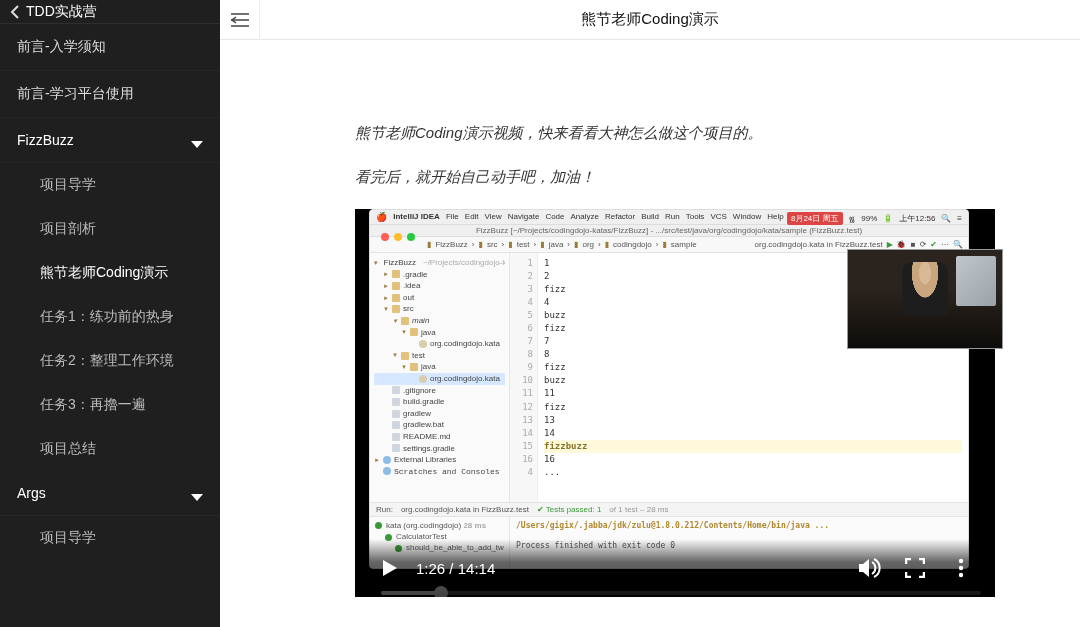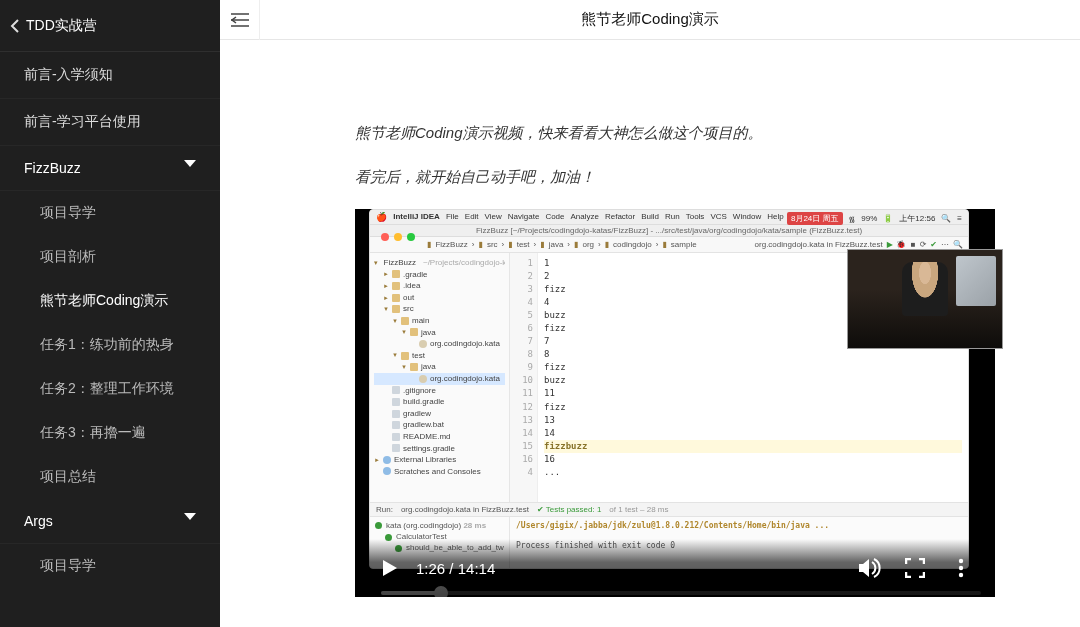--- a/index.html
+++ b/index.html
@@ -7,28 +7,28 @@
     font-family: -apple-system, "PingFang SC", "Helvetica Neue", Arial, sans-serif;
     width: 1080px; height: 627px; overflow: hidden; background: #fff;
     display: flex;
   }
   
   .sidebar {
     width: 220px; height: 100%; background: #1f1f1f; color: #ddd;
     flex: 0 0 220px; overflow-y: auto;
   }
   .sidebar-header {
-    height: 52px; display: flex; align-items: center; padding: 0 10px;
+    height: 24px; display: flex; align-items: center; padding: 0 10px;
     border-bottom: 1px solid #2f2f2f;
   }
   .chev-left { color: #ddd; margin-right: 6px; display: inline-flex; }
   .course-title { font-size: 14px; color: #fff; }
   .nav-item {
-    display: flex; align-items: flex-start; justify-content: space-between;
-    padding: 14px 24px; font-size: 14px; color: #ddd; cursor: pointer;
+    display: flex; align-items: flex-end; justify-content: space-between;
+    padding: 14px 17px; font-size: 14px; color: #ddd; cursor: pointer;
     border-bottom: 1px solid rgba(255,255,255,.04);
   }
   .nav-item.section { color: #fff; }
   .nav-sub {
     display: flex; align-items: center;
     padding: 13px 16px 13px 40px; font-size: 14px; color: #bbb; cursor: pointer;
   }
   .nav-sub.active { color: #fff; }
   .caret-down {
     width: 0; height: 0; border-left: 6px solid transparent;
@@ -262,21 +262,21 @@
               <div class="tree-row" style="padding-left: 9px;">
                 <span class="tree-caret">▸</span>
                 <span class="tree-ic ic-folder"></span>
                 <span>out</span>
               </div>
               <div class="tree-row" style="padding-left: 9px;">
                 <span class="tree-caret">▾</span>
                 <span class="tree-ic ic-folder"></span>
                 <span>src</span>
               </div>
-              <div class="tree-row" style="padding-left: 18px;">
+              <div class="tree-row" style="padding-left: 18px; font-style: italic;">
                 <span class="tree-caret">▾</span>
                 <span class="tree-ic ic-folder"></span>
                 <span>main</span>
               </div>
               <div class="tree-row" style="padding-left: 27px;">
                 <span class="tree-caret">▾</span>
                 <span class="tree-ic ic-folder"></span>
                 <span>java</span>
               </div>
               <div class="tree-row" style="padding-left: 36px;">
@@ -327,21 +327,21 @@
               <div class="tree-row" style="padding-left: 9px;">
                 <span class="tree-caret"></span>
                 <span class="tree-ic ic-file"></span>
                 <span>settings.gradle</span>
               </div>
               <div class="tree-row" style="padding-left: 0px;">
                 <span class="tree-caret">▸</span>
                 <span class="tree-ic ic-mod"></span>
                 <span>External Libraries</span>
               </div>
-              <div class="tree-row" style="padding-left: 0px;">
+              <div class="tree-row" style="padding-left: 0px; font-family: Liberation Mono, monospace;">
                 <span class="tree-caret"></span>
                 <span class="tree-ic ic-mod"></span>
                 <span>Scratches and Consoles</span>
               </div>
             </div>
           <div class="ide-editor">
             <div class="gutter" id="gutter">
                 <div>1</div>
                 <div>2</div>
                 <div>3</div>

